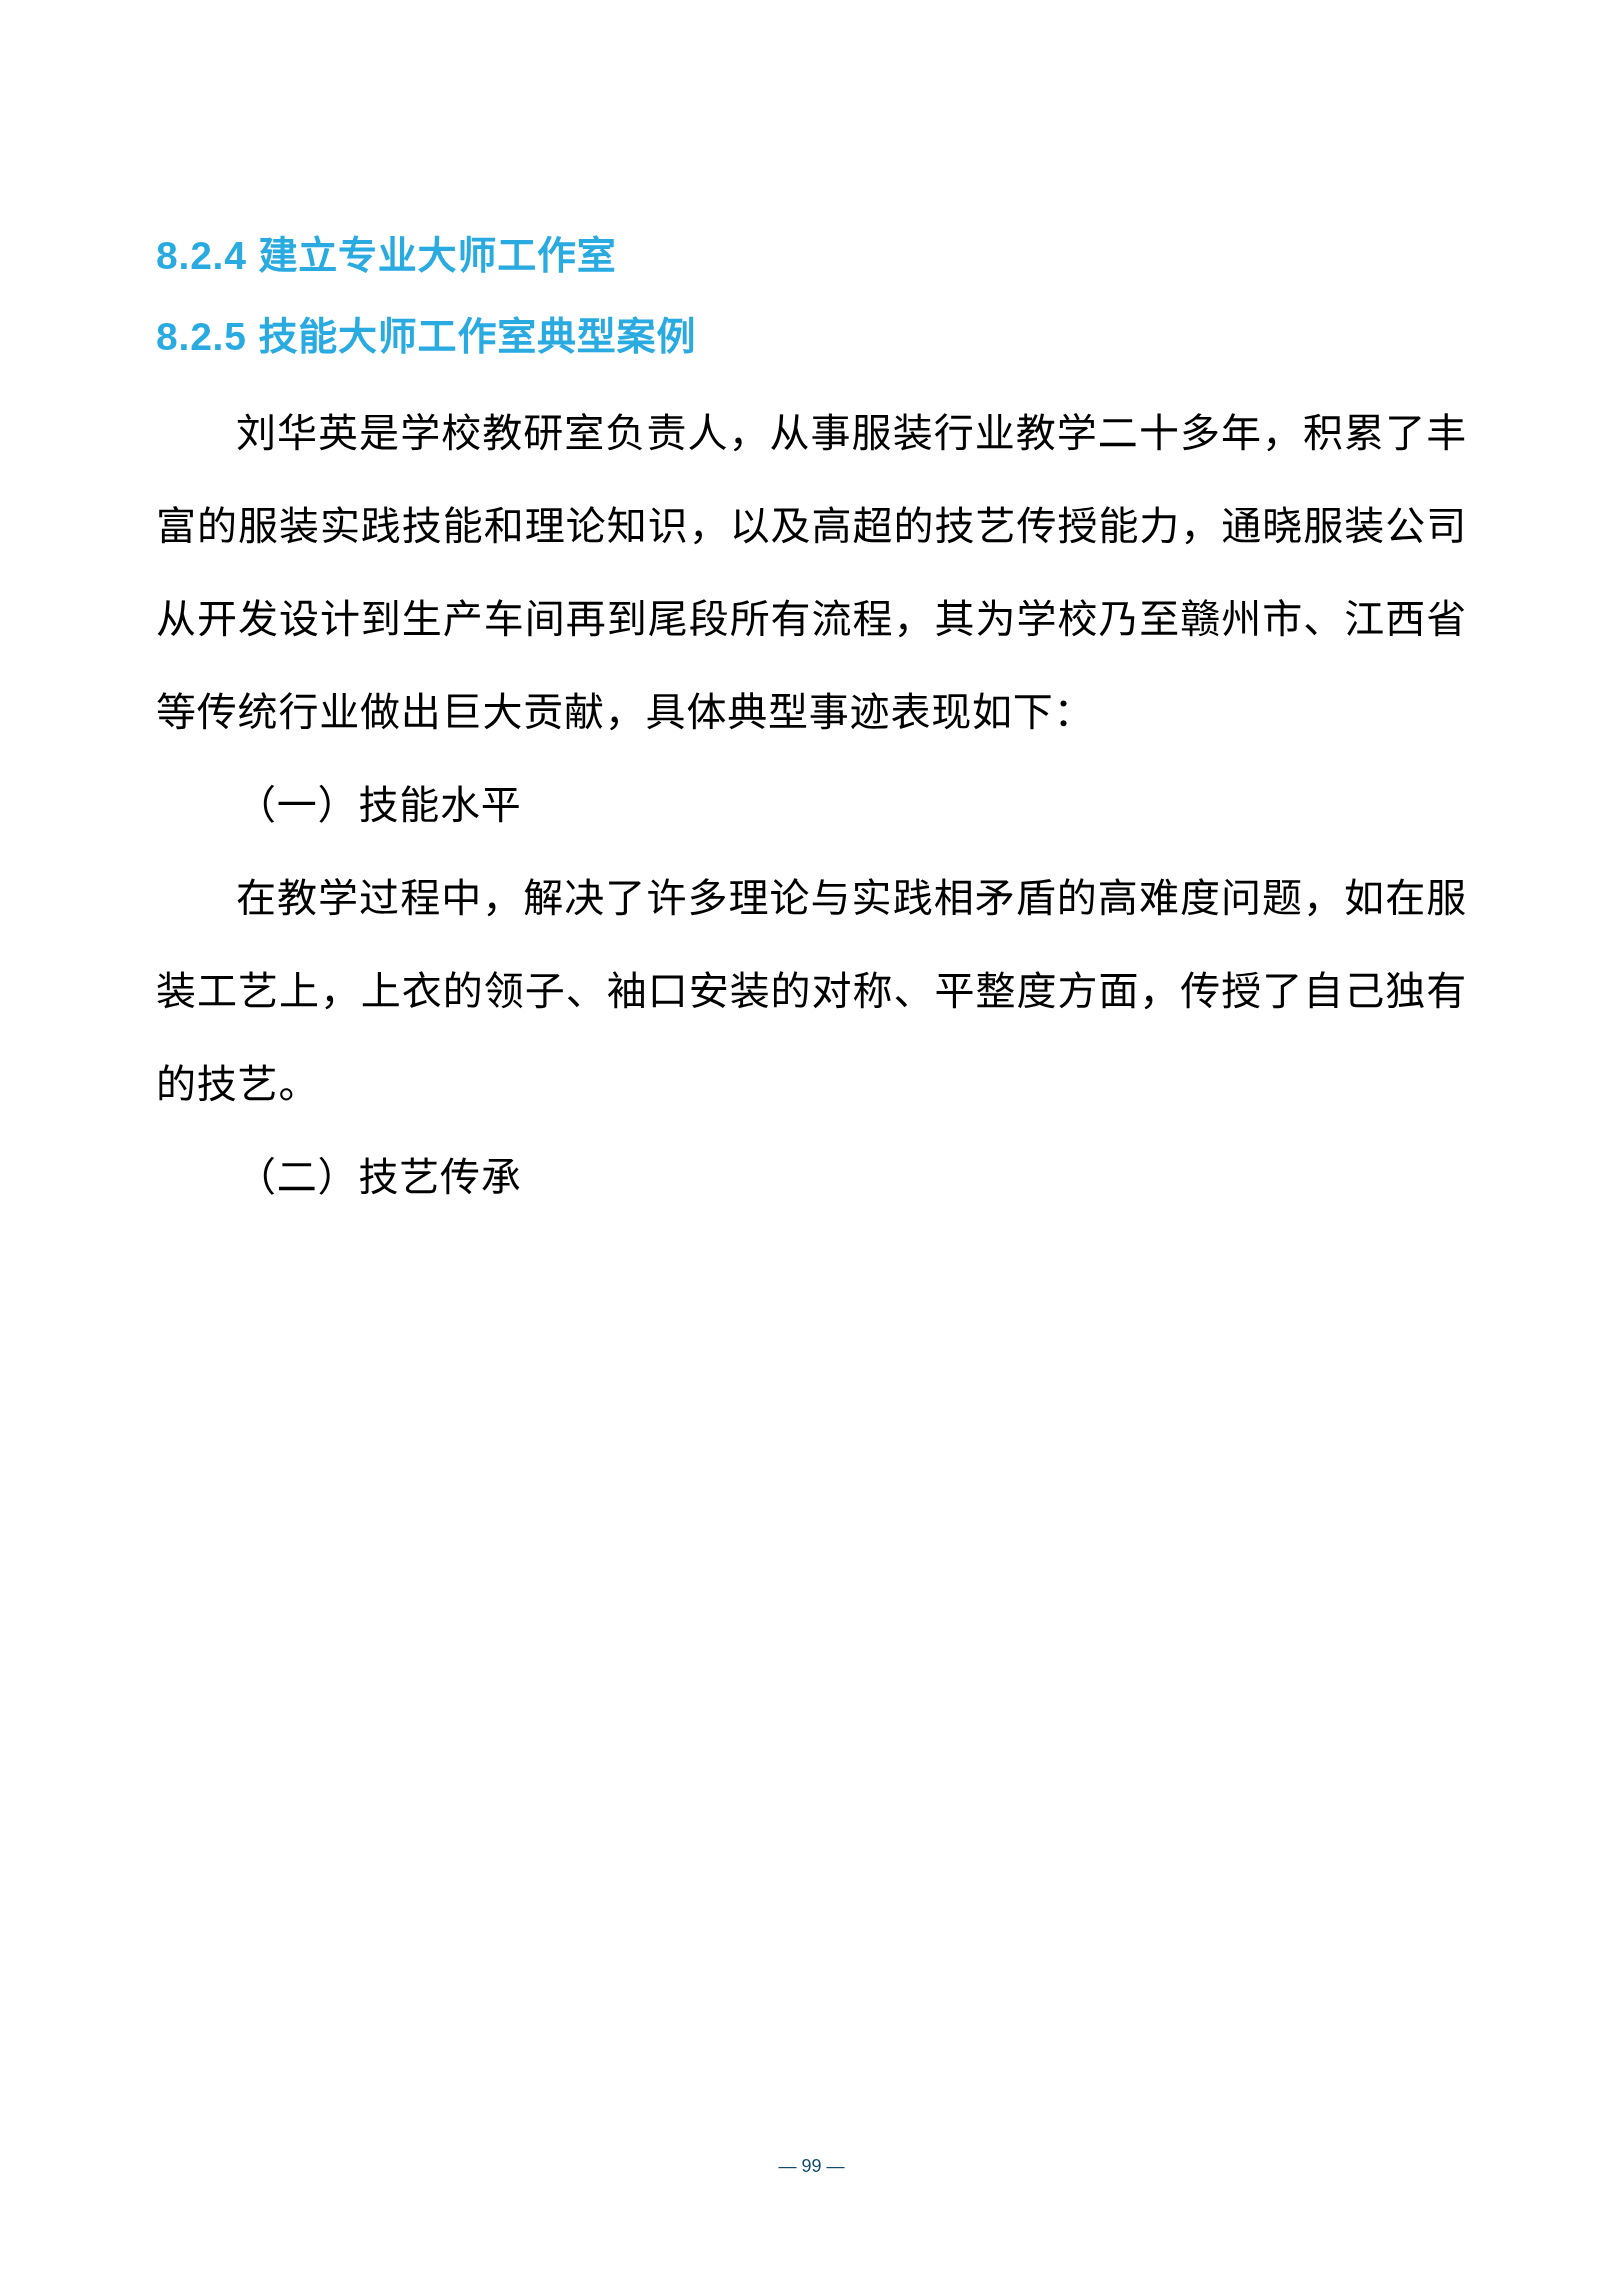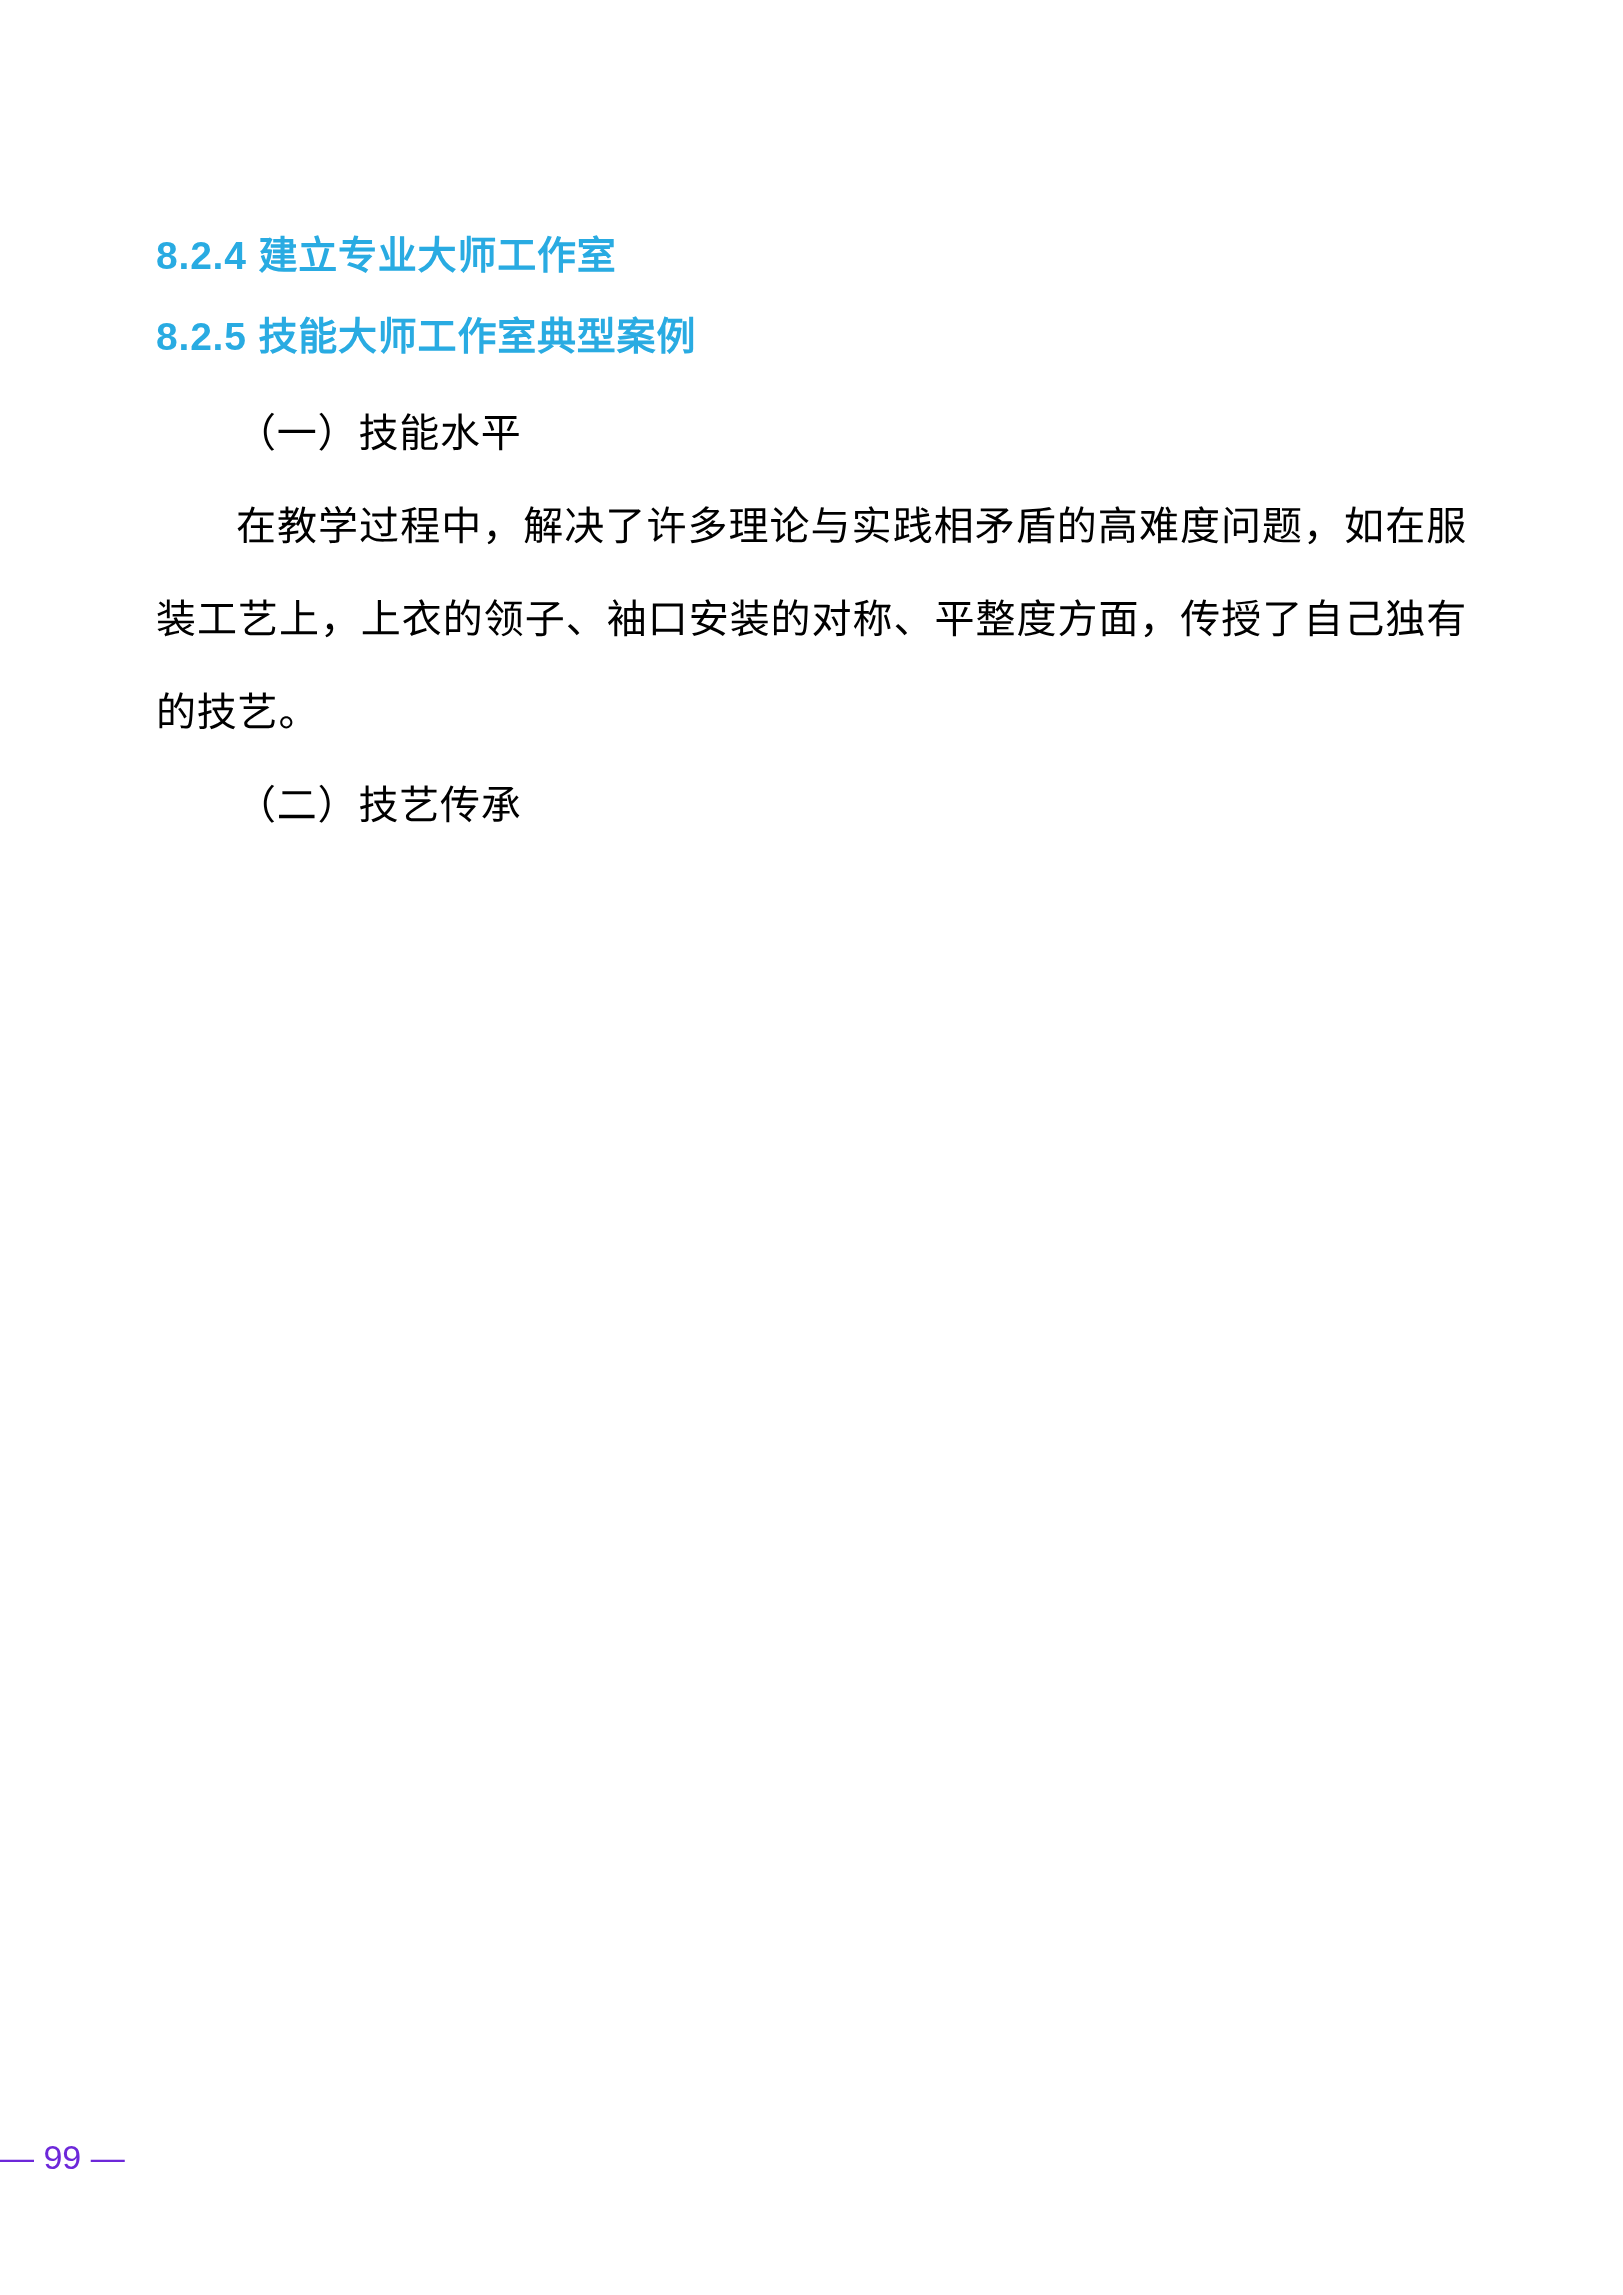--- a/index.html
+++ b/index.html
@@ -40,37 +40,38 @@
     text-align-last: left;
     text-indent: 2em;
     margin: 0;
     letter-spacing: 0.8px;
   }
   .footer {
     position: absolute;
     left: 0;
     right: 0;
     bottom: 118px;
-    text-align: left;
+    text-align: center;
     font-family: "Liberation Sans", "DejaVu Sans", sans-serif;
-    font-size: 34px;
-    color: #6d28d9;
+    font-size: 18px;
+    color: #0c4a6e;
   }
 </style>
 </head>
 <body>
 
 <div class="page">
   <div class="content">
 
     <h2 class="section-heading">8.2.4 建立专业大师工作室</h2>
 
 
     <h2 class="section-heading second">8.2.5 技能大师工作室典型案例</h2>
 
+    <p class="body-par">刘华英是学校教研室负责人，从事服装行业教学二十多年，积累了丰富的服装实践技能和理论知识，以及高超的技艺传授能力，通晓服装公司从开发设计到生产车间再到尾段所有流程，其为学校乃至赣州市、江西省等传统行业做出巨大贡献，具体典型事迹表现如下：</p>
 
     <p class="body-par">（一）技能水平</p>
 
     <p class="body-par">在教学过程中，解决了许多理论与实践相矛盾的高难度问题，如在服装工艺上，上衣的领子、袖口安装的对称、平整度方面，传授了自己独有的技艺。</p>
 
     <p class="body-par">（二）技艺传承</p>
 
 
   </div>
 

